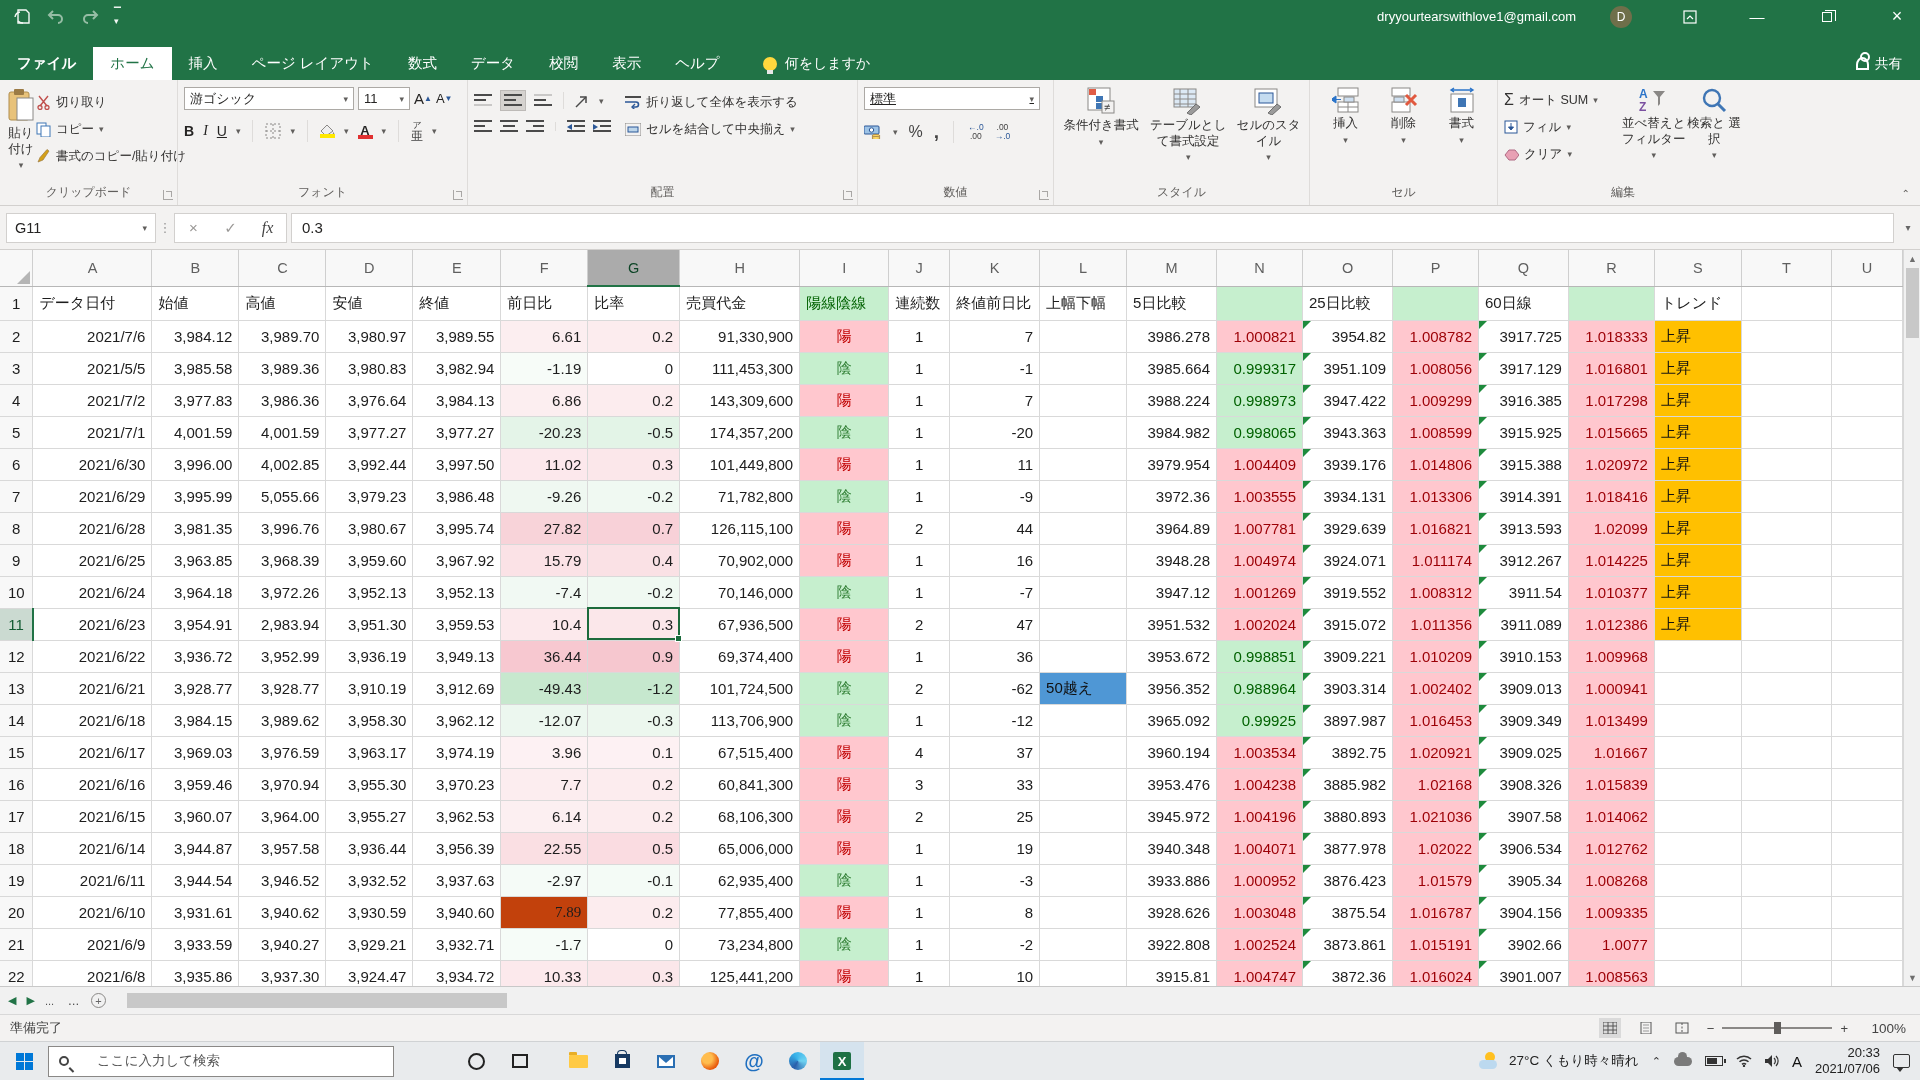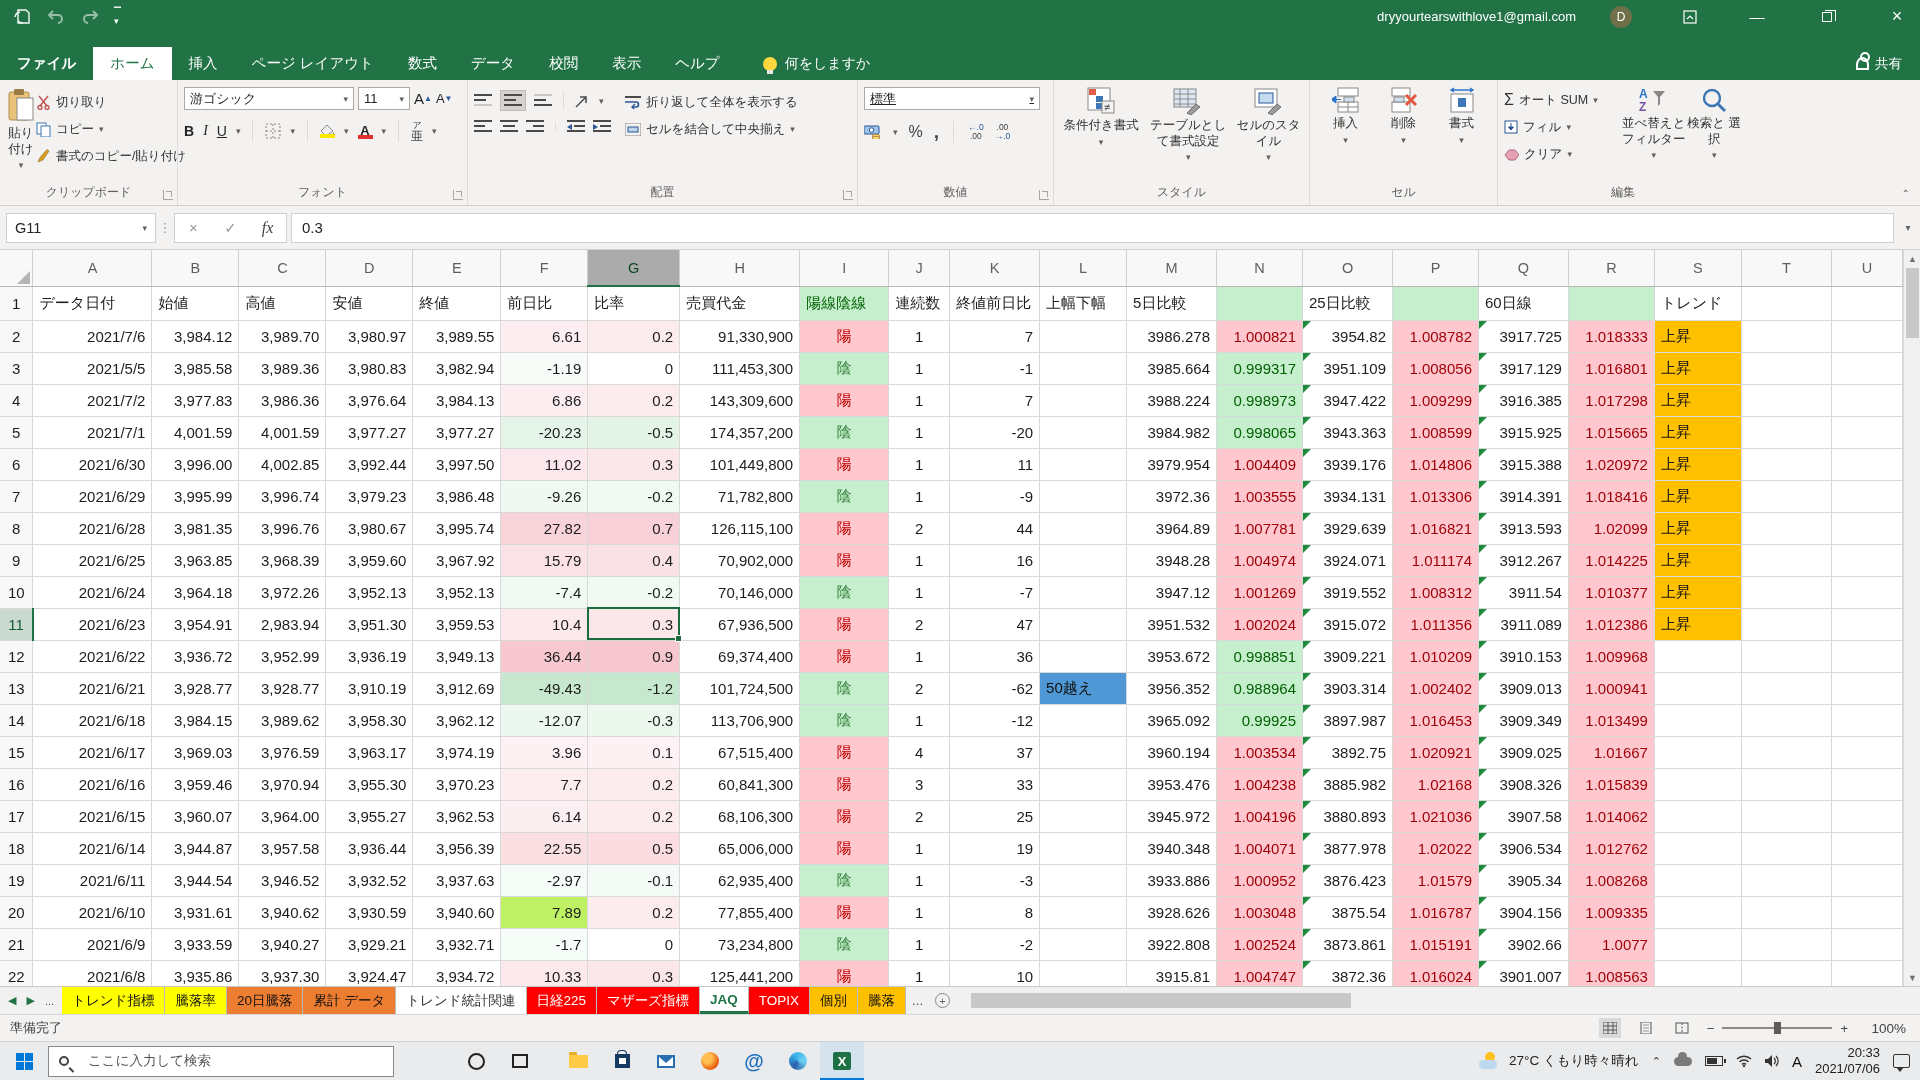--- a/index.html
+++ b/index.html
@@ -114,21 +114,21 @@
   .zoomline{display:flex;align-items:center;gap:8px;}
   .ztrack{width:110px;height:2px;background:#8a8886;position:relative;}
   .zthumb{position:absolute;left:52px;top:-5px;width:7px;height:12px;background:#5f5d5b;}
   .zpct{width:44px;text-align:right;font-size:13.5px;}
 
   
   .taskbar{left:0;top:1041px;width:1920px;height:39px;background:#e9ebed;border-top:1px solid #d0d2d4;display:flex;align-items:center;}
   .startbtn{width:48px;height:39px;display:flex;align-items:center;justify-content:center;}
   .winlogo{width:17px;height:17px;display:grid;grid-template-columns:8px 8px;grid-template-rows:8px 8px;gap:1px;}
   .winlogo i{background:#0078d7;}
-  .tsearch{width:346px;height:31px;background:#fff;border:1px solid #8a8886;display:flex;align-items:center;gap:19px;padding:0 10px;color:#555;font-size:13.5px;}
+  .tsearch{width:346px;height:31px;background:#fff;border:1px solid #8a8886;display:flex;align-items:center;gap:28px;padding:0 10px;color:#555;font-size:13.5px;}
   .mag{width:10px;height:10px;border:2px solid #444;border-radius:50%;position:relative;flex:0 0 auto;}
   .mag:after{content:"";position:absolute;left:9px;top:9px;width:6px;height:2px;background:#444;transform:rotate(45deg);transform-origin:0 0;}
   .ticon{width:44px;height:39px;display:flex;align-items:center;justify-content:center;position:relative;}
   .ticon.active{background:#d5e3ee;box-shadow:inset 0 -3px 0 #0078d7;}
   .cortana-c{width:17px;height:17px;border:2px solid #222;border-radius:50%;}
   .taskview{width:16px;height:14px;border:2px solid #222;position:relative;background:#e9ebed;}
   .folder{width:19px;height:13px;background:#ffca45;border-radius:1px;position:relative;}
   .folder:before{content:"";position:absolute;top:-3px;left:0;width:8px;height:3px;background:#e8ae27;border-radius:1px 1px 0 0;}
   .storebag{width:15px;height:14px;background:#173a63;position:relative;display:flex;align-items:center;justify-content:center;}
   .storebag:before{content:"";position:absolute;top:-4px;width:8px;height:4px;border:1.5px solid #173a63;border-bottom:none;border-radius:4px 4px 0 0;}
@@ -764,21 +764,21 @@
               <td class="ar tricell" style=""><span class="tri"></span>3915.388</td>
               <td class="ar ratio-up" style="">1.020972</td>
               <td class="al trend" style="">上昇</td>
               <td class="ar" style=""></td>
               <td class="ar" style=""></td>
             </tr>
             <tr style="height:32px;">
               <td class="rowhead">7</td>
               <td class="ar" style="">2021/6/29</td>
               <td class="ar" style="">3,995.99</td>
-              <td class="ar" style="">3,996.74</td>
+              <td class="ar" style="">5,055.66</td>
               <td class="ar" style="">3,979.23</td>
               <td class="ar" style="">3,986.48</td>
               <td class="ar" style="background:rgb(239,248,241);">-9.26</td>
               <td class="ar" style="background:rgb(240,249,242);">-0.2</td>
               <td class="ar" style="">71,782,800</td>
               <td class="candle-dn" style="">陰</td>
               <td class="ac" style="">1</td>
               <td class="ar" style="">-9</td>
               <td class="al" style=""></td>
               <td class="ar" style="">3972.36</td>
@@ -1079,21 +1079,21 @@
               <td class="ar" style=""></td>
               <td class="ar" style=""></td>
             </tr>
             <tr style="height:32px;">
               <td class="rowhead">20</td>
               <td class="ar" style="">2021/6/10</td>
               <td class="ar" style="">3,931.61</td>
               <td class="ar" style="">3,940.62</td>
               <td class="ar" style="">3,930.59</td>
               <td class="ar" style="">3,940.60</td>
-              <td class="ar" style="background:#bef264;">7.89</td>
+              <td class="ar" style="background:#c2410c;font-family:Liberation Serif, serif;">7.89</td>
               <td class="ar" style="background:rgb(252,236,238);">0.2</td>
               <td class="ar" style="">77,855,400</td>
               <td class="candle-up" style="">陽</td>
               <td class="ac" style="">1</td>
               <td class="ar" style="">8</td>
               <td class="al" style=""></td>
               <td class="ar" style="">3928.626</td>
               <td class="ar ratio-up" style="">1.003048</td>
               <td class="ar tricell" style=""><span class="tri"></span>3875.54</td>
               <td class="ar ratio-up" style="">1.016787</td>
@@ -1164,33 +1164,20 @@
     <span class="vthumb"></span>
     <span class="varrow" style="bottom:0;">▼</span>
   </div>
 
   <div class="abs tabsrow">
     <div class="navarr">
       <span>◀</span>
       <span>▶</span>
       <span style="color:#555;">...</span>
     </div>
-    <div id="stabs" style="display:flex;align-items:stretch;">
-        <div class="stab" style="background: rgb(255, 255, 0); color: rgb(17, 17, 17);">トレンド指標</div>
-        <div class="stab" style="background: rgb(255, 255, 0); color: rgb(17, 17, 17);">騰落率</div>
-        <div class="stab" style="background: rgb(237, 125, 49); color: rgb(17, 17, 17);">20日騰落</div>
-        <div class="stab" style="background: rgb(237, 125, 49); color: rgb(17, 17, 17);">累計 データ</div>
-        <div class="stab" style="background: rgb(255, 255, 255); color: rgb(51, 51, 51);">トレンド統計関連</div>
-        <div class="stab" style="background: rgb(255, 0, 0); color: rgb(255, 255, 255);">日経225</div>
-        <div class="stab" style="background: rgb(255, 0, 0); color: rgb(255, 255, 255);">マザーズ指標</div>
-        <div class="stab active" style="background: rgb(255, 255, 255); color: rgb(33, 115, 70);">JAQ</div>
-        <div class="stab" style="background: rgb(255, 0, 0); color: rgb(255, 255, 255);">TOPIX</div>
-        <div class="stab" style="background: rgb(255, 192, 0); color: rgb(17, 17, 17);">個別</div>
-        <div class="stab" style="background: rgb(255, 192, 0); color: rgb(17, 17, 17);">騰落</div>
-      </div>
     <span style="display:flex;align-items:center;color:#555;padding:0 6px;">...</span>
     <div class="newsheet">
         <span class="plus-circ">+</span>
       </div>
     <div class="hscroll">
         <span class="hthumb"></span>
       </div>
   </div>
 
   <div class="abs statusbar">

